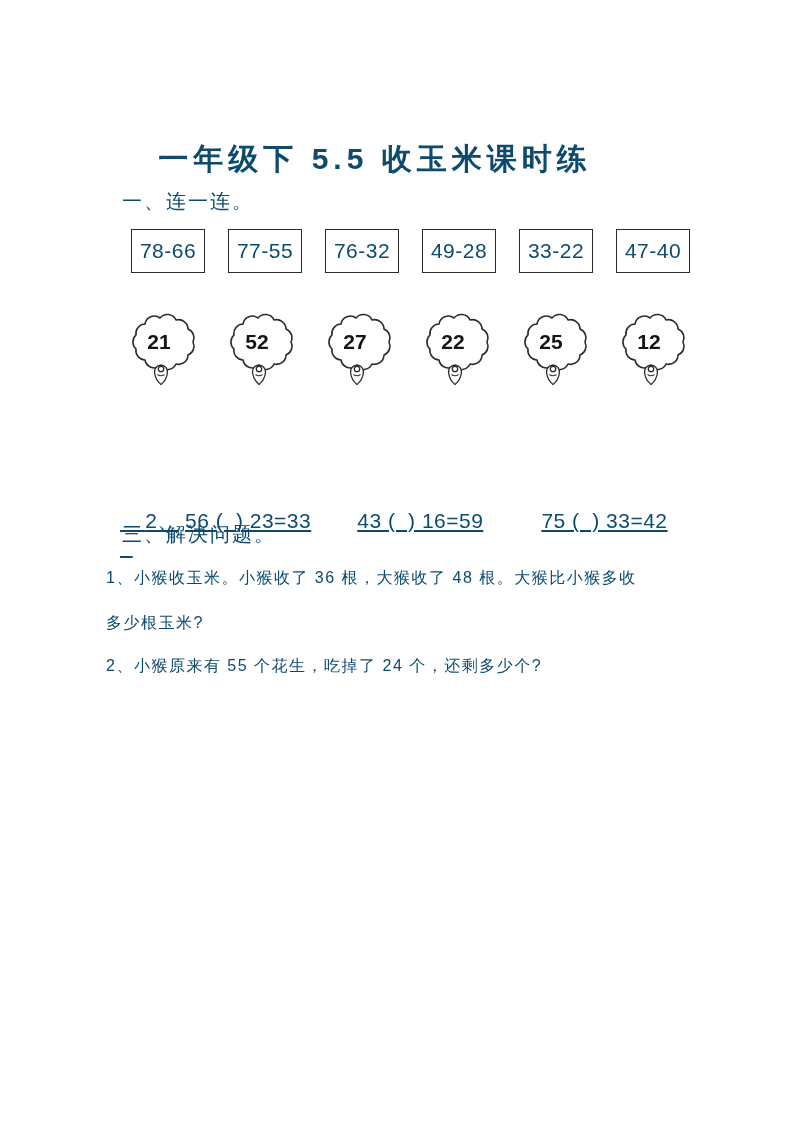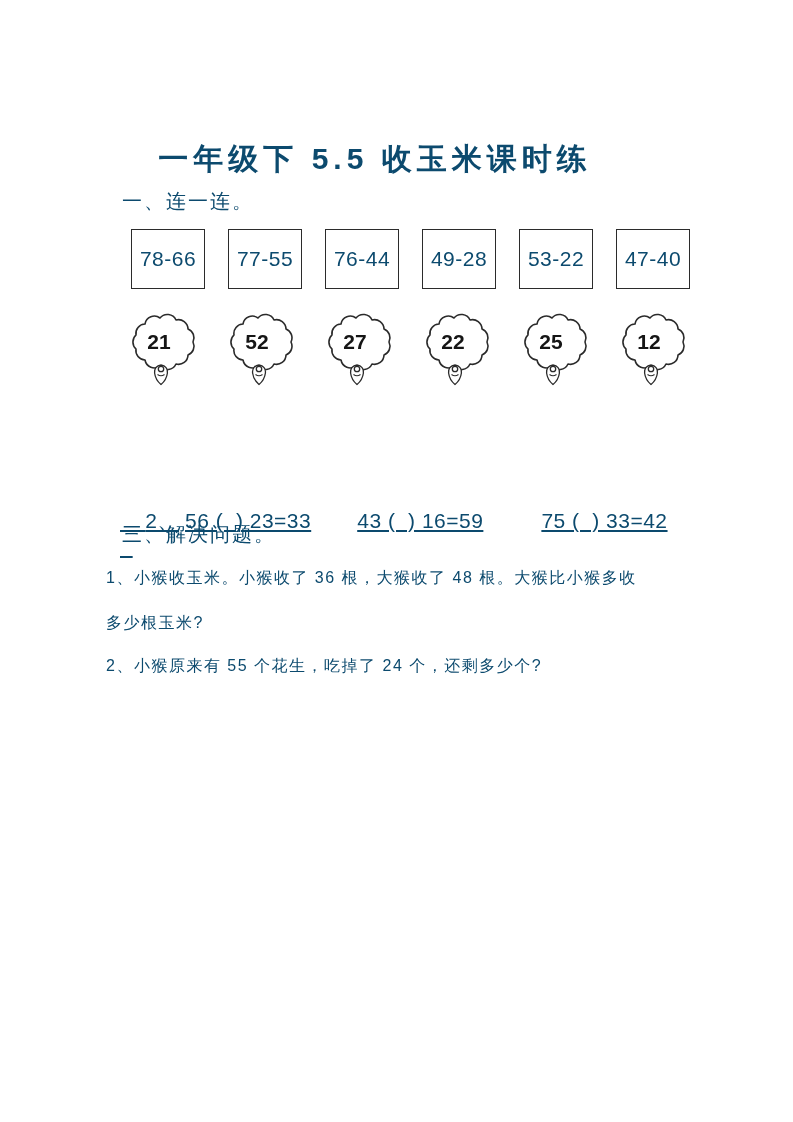--- a/index.html
+++ b/index.html
@@ -48,21 +48,21 @@
     position: absolute;
     top: 229px;
     left: 131px;
     width: 559px;
     display: flex;
     justify-content: space-between;
   }
   .expr-box {
     box-sizing: border-box;
     width: 74px;
-    height: 60px;
+    height: 44px;
     border: 1.5px solid #2b2b2b;
     background: #ffffff;
     display: flex;
     align-items: center;
     justify-content: center;
     font-size: 21px;
     letter-spacing: 0.5px;
   }
 
   .clouds-row {
@@ -131,23 +131,23 @@
 
 <div class="page">
 
   <h1 class="title">一年级下 5.5 收玉米课时练</h1>
 
   <div class="sec-heading" id="sec1-heading">一、连一连。</div>
 
   <div class="boxes-row">
     <div class="expr-box">78-66</div>
     <div class="expr-box">77-55</div>
-    <div class="expr-box">76-44</div>
+    <div class="expr-box">76-32</div>
     <div class="expr-box">49-28</div>
-    <div class="expr-box">53-22</div>
+    <div class="expr-box">33-22</div>
     <div class="expr-box">47-40</div>
   </div>
 
   <div class="clouds-row">
     <svg class="cloud-svg" width="76" height="82" viewBox="0 0 76 82">
       <path class="cloud-outline" d="M67,34 A9.5,9.5 0 0 1 62,47 A9.5,9.5 0 0 1 50,56 A9.5,9.5 0 0 1 34,58 A9.5,9.5 0 0 1 19,52 A9.5,9.5 0 0 1 10,41 A9.5,9.5 0 0 1 10,27 A9.5,9.5 0 0 1 19,16 A9.5,9.5 0 0 1 34,10 A9.5,9.5 0 0 1 50,12 A9.5,9.5 0 0 1 62,21 A9.5,9.5 0 0 1 67,34 Z"></path>
       <g>
         <path class="corn-part" d="M35,57 c4.5,0.5 6.9,3.6 6.4,8 c-0.6,5 -3.4,9 -6.4,11.5 c-3,-2.5 -5.8,-6.5 -6.4,-11.5 c-0.5,-4.4 1.9,-7.5 6.4,-8 z"></path>
         <circle class="corn-part" cx="35" cy="61" r="2.7"></circle>
         <path class="corn-line" d="M31.5,66.5 q3.5,2.6 7,0"></path>

